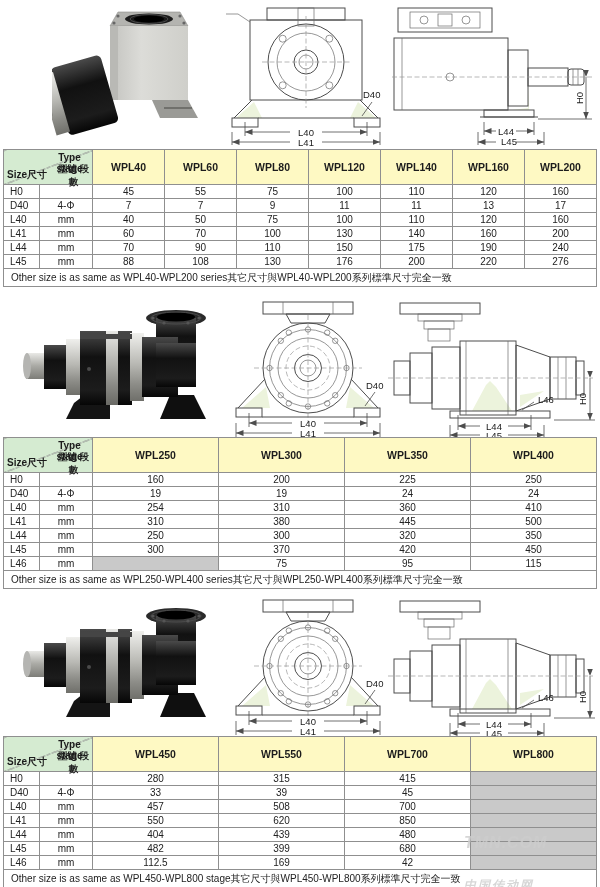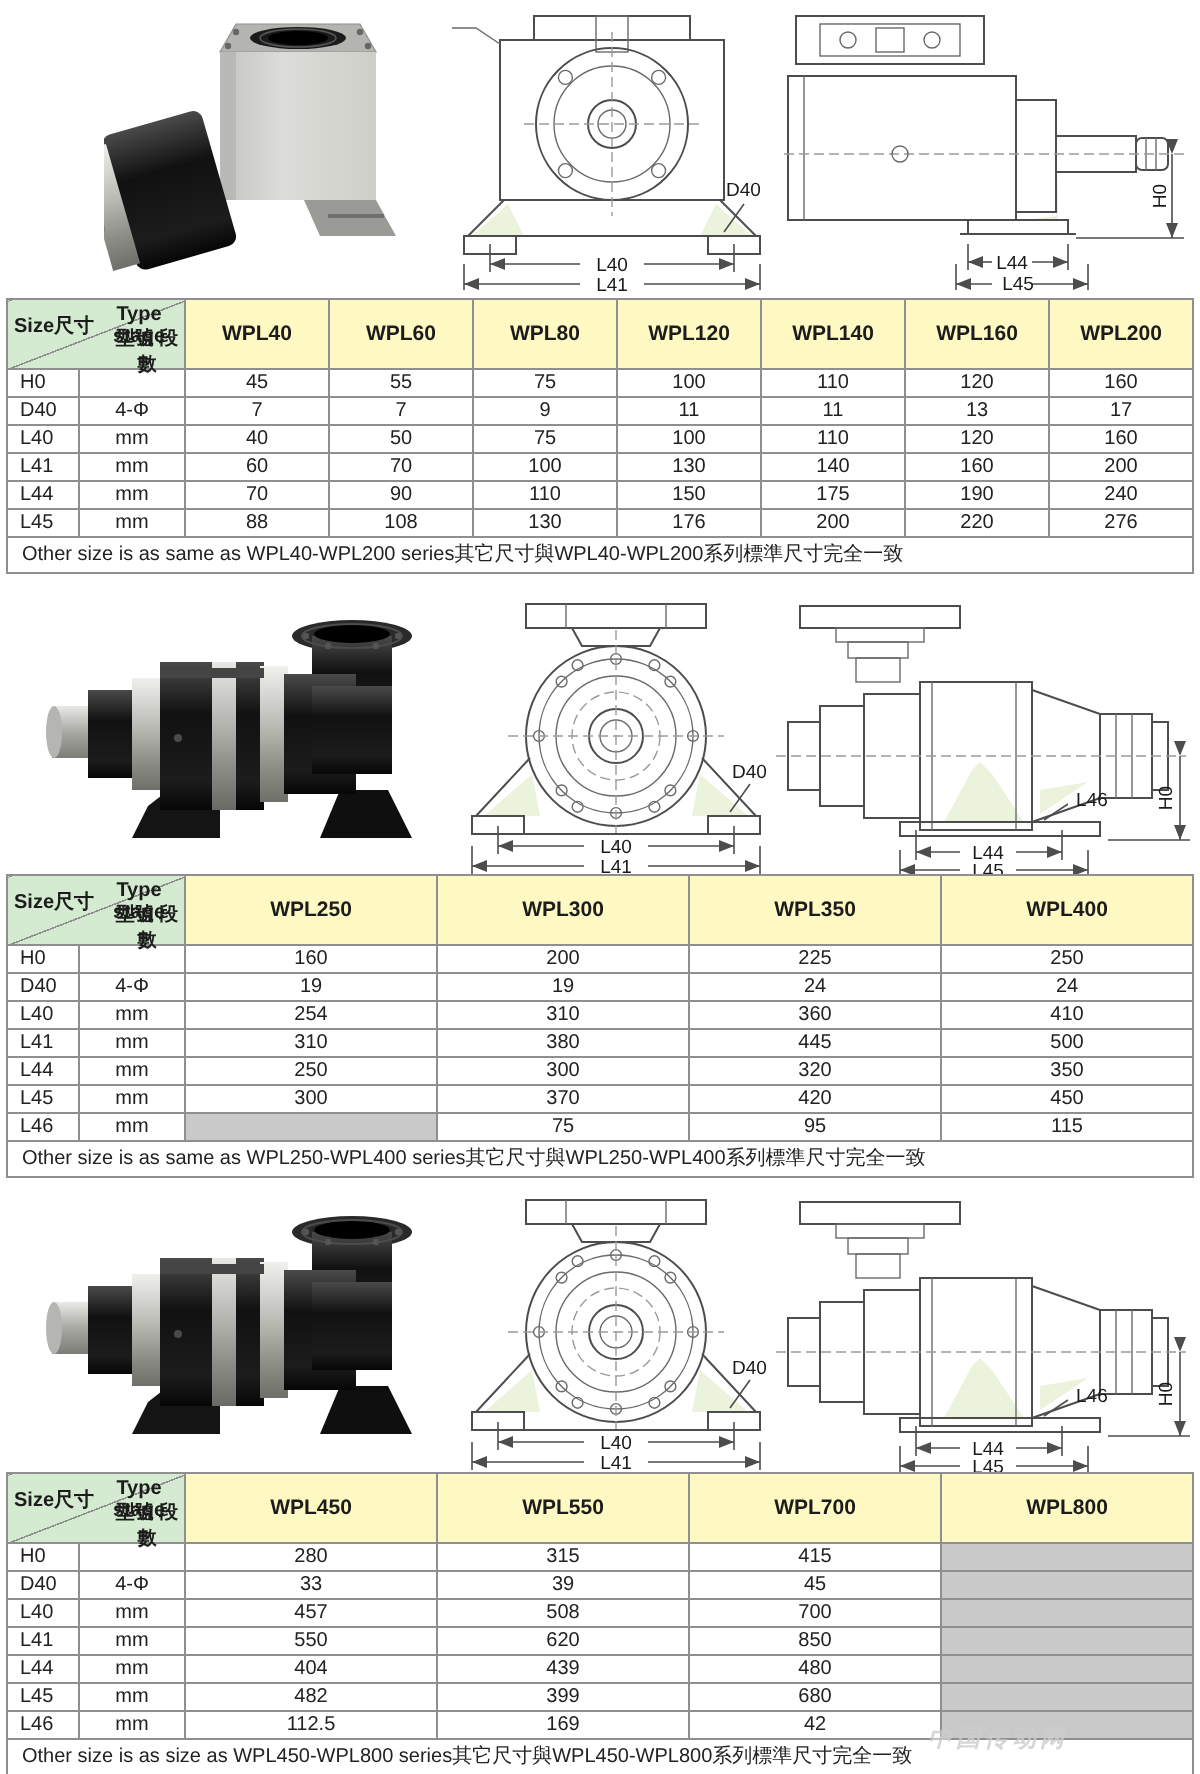--- a/index.html
+++ b/index.html
@@ -23,21 +23,21 @@
     font-size:10.5px;font-weight:bold;color:#1c1c1c;padding:0;text-align:center;
   }
   table.spec th.corner{
     position:relative;
     background:
       linear-gradient(to bottom right, rgba(0,0,0,0) 49.4%, #8f8f8f 49.4%, #8f8f8f 50.6%, rgba(0,0,0,0) 50.6%),
       #d5ebd1;
   }
   .c-en{position:absolute;top:2px;left:43px;font-size:10px;}
   .c-zh{position:absolute;top:13px;left:51px;font-size:9.5px;}
-  .c-size{position:absolute;bottom:14px;left:3px;font-size:10px;}
+  .c-size{position:absolute;bottom:2px;left:3px;font-size:10px;}
   table.spec td{
     border:1px solid #8f8f8f;height:13px;line-height:13px;font-size:10px;
     color:#222;text-align:center;padding:0;background:#fff;
   }
   table.spec td.size{text-align:left;padding-left:6px;}
   table.spec td.na{background:#c9c9c9;}
   table.spec td.foot{text-align:left;padding:2px 0 2px 7px;height:13px;font-size:10px;}
   .foot .zh{margin-left:0;}
 
   .watermark{
@@ -587,21 +587,22 @@
           <td class="size">L46</td>
           <td>mm</td>
           <td>112.5</td>
           <td>169</td>
           <td>42</td>
           <td class="na"></td>
         </tr>
       </tbody>
       <tfoot>
         <tr>
-          <td colspan="6" class="foot"><span class="en">Other size is as size as WPL450-WPL800 series</span><span class="zh">其它尺寸與WPL450-WPL800系列標準尺寸完全一致</span></td>
+          <td colspan="6" class="foot"><span class="en">Other size is as same as WPL450-WPL800 stage</span><span class="zh">其它尺寸與WPL450-WPL800系列標準尺寸完全一致</span></td>
         </tr>
       </tfoot>
     </table>
   </div>
 
 <div class="watermark">
+  <div class="w1">TMN.COM</div>
   <div class="w2">中国传动网</div>
 </div>
 
 </body></html>

